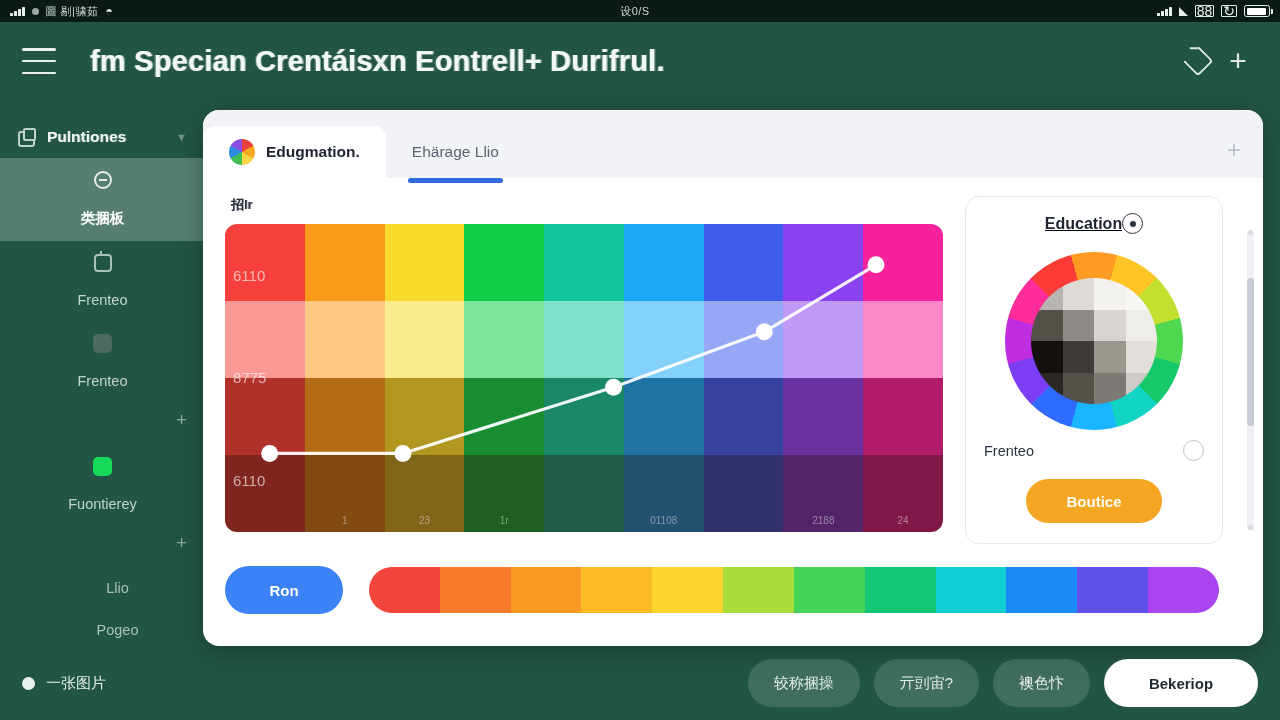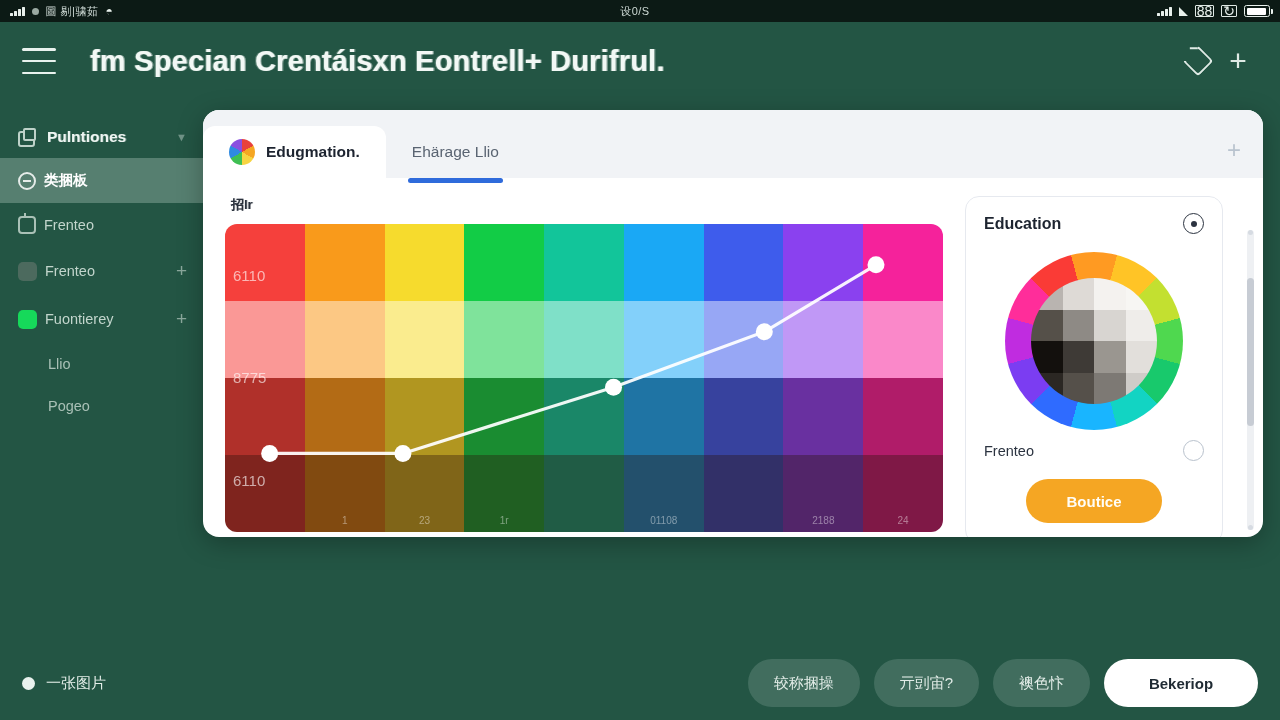--- a/index.html
+++ b/index.html
@@ -52,41 +52,41 @@
   .refresh-ic::after { content:""; position:absolute; top:-4px; right:-1px; width:8px; height:2.2px;
                        background:#dfeae5; transform: rotate(45deg); }
   .plus-ic { font-size: 30px; line-height: 1; font-weight: 300; }
 
   
   .sidebar { position: absolute; left: 0; top: 100px; width: 203px; bottom: 0; color: #cfe0d8; }
   .side-head { display:flex; align-items:center; gap:11px; padding: 28px 16px 12px 18px; }
   .side-head .lbl { font-size: 15.5px; font-weight: 700; color: #eef5f2; filter: blur(.35px);
                     text-shadow: .8px 0 0 rgba(255,255,255,.35); }
   .side-head .caret { margin-left:auto; opacity:.45; font-size:11px; }
-  .side-item { display:flex; align-items:center; gap:8px; padding: 13px 16px 13px 18px;
-               font-size: 14.5px; color:#c2d5cc; cursor:pointer; filter: blur(.35px); }
+  .side-item { display:flex; align-items:center; gap:20px; padding: 13px 16px 13px 18px;
+               font-size: 14.5px; color:#c2d5cc; cursor:pointer; filter: blur(.35px); flex-direction: column; }
   .side-item.active { background: rgba(205,225,215,.30); color:#ffffff; font-weight:700; }
   .side-item .plus { margin-left:auto; font-size:19px; font-weight:300; opacity:.65; }
   .side-item.sub { padding-left: 48px; color:#a9c0b6; }
   .sw { width: 19px; height: 19px; border-radius: 5px; flex: none; }
   .sw.grey { background: #4c6a5e; }
   .sw.green { background: #16d95a; }
   .ic-sq { width: 18px; height: 18px; flex: none; opacity: .85;
            border: 2px solid currentColor; border-radius: 4px; position: relative; }
   .ic-sq.circ { border-radius: 50%; }
   .ic-sq.circ::after { content:""; position:absolute; left:3px; right:3px; top:6px; height:2px; background:currentColor; }
   .ic-sq.cut::after { content:""; position:absolute; left:4px; top:-5px; width:2px; height:5px; background:currentColor; }
   .ic-mix { width:18px; height:18px; flex:none; position:relative; opacity:.9; }
   .ic-mix::before { content:""; position:absolute; left:0; top:3px; width:13px; height:12px;
                     border:2px solid currentColor; border-radius:3px; }
   .ic-mix::after { content:""; position:absolute; right:0; top:0; width:9px; height:9px;
                    border:2px solid currentColor; border-radius:2px; background:#235544; }
 
   
-  .card { position:absolute; left:203px; top:110px; width:1060px; height:427px;
+  .card { position:absolute; left:203px; top:110px; width:1060px; height:536px;
           background:#ffffff; border-radius:16px; box-shadow:0 6px 26px rgba(0,0,0,.28); overflow:hidden; }
   .tabbar { position:relative; height:68px; background:#f1f3f6; display:flex; align-items:flex-end; }
   .tab { display:flex; align-items:center; gap:11px; height:52px; padding:0 26px; font-size:15.5px;
          color:#5a6472; cursor:pointer; position:relative; filter: blur(.25px); }
   .tab.active { background:#ffffff; border-radius:12px 12px 0 0; color:#1d2430; font-weight:700; }
   .tab .underline { position:absolute; left:22px; right:22px; bottom:-5px; height:5px;
                     background:#2f6bdb; border-radius:3px; }
   .tab-logo { width:26px; height:26px; border-radius:50%; flex:none;
     background: conic-gradient(#e8413c 0deg 60deg, #f5a623 60deg 120deg, #f7d442 120deg 180deg,
                 #3fbf53 180deg 240deg, #2f8ae0 240deg 300deg, #8a4fe0 300deg 360deg); }
@@ -106,21 +106,21 @@
             justify-content:space-around; pointer-events:none; }
   .axis-y span { font-size:15px; color:rgba(255,255,255,.62); filter: blur(.5px); }
   .axis-x { position:absolute; left:0; right:0; bottom:6px; display:grid;
             grid-template-columns: repeat(9,1fr); pointer-events:none; }
   .axis-x span { font-size:10px; color:rgba(255,255,255,.42); text-align:center; filter: blur(.5px); }
   .chart svg { position:absolute; inset:0; }
 
   
   .panel { width:258px; border:1.5px solid #e6e9ef; border-radius:14px; padding:16px 18px 20px;
            background:#fff; }
-  .panel-head { display:flex; align-items:center; justify-content:space-between; }
+  .panel-head { display:flex; align-items:center; justify-content:center;text-decoration:underline; }
   .panel-title { font-size:16px; font-weight:700; color:#1d2430; }
   .radio { width:21px; height:21px; border-radius:50%; border:1.8px solid #2b3340; position:relative; cursor:pointer; }
   .radio.on::after { content:""; position:absolute; left:6.5px; top:6.5px; width:6px; height:6px;
                      border-radius:50%; background:#2b3340; }
   .radio.off { border-color:#b9c2cd; }
   .wheel { width:178px; height:178px; margin:18px auto 10px; border-radius:50%; position:relative;
     background: conic-gradient(from -15deg,
       #ff9a22 0deg 30deg, #ffc426 30deg 60deg, #c3e030 60deg 90deg, #4fd84f 90deg 120deg,
       #18c96c 120deg 150deg, #12d4c3 150deg 180deg, #19b5ff 180deg 210deg, #2f6bff 210deg 240deg,
       #7b3df2 240deg 270deg, #c02ce0 270deg 300deg, #ff2d9a 300deg 330deg, #fa3b36 330deg 360deg); }

